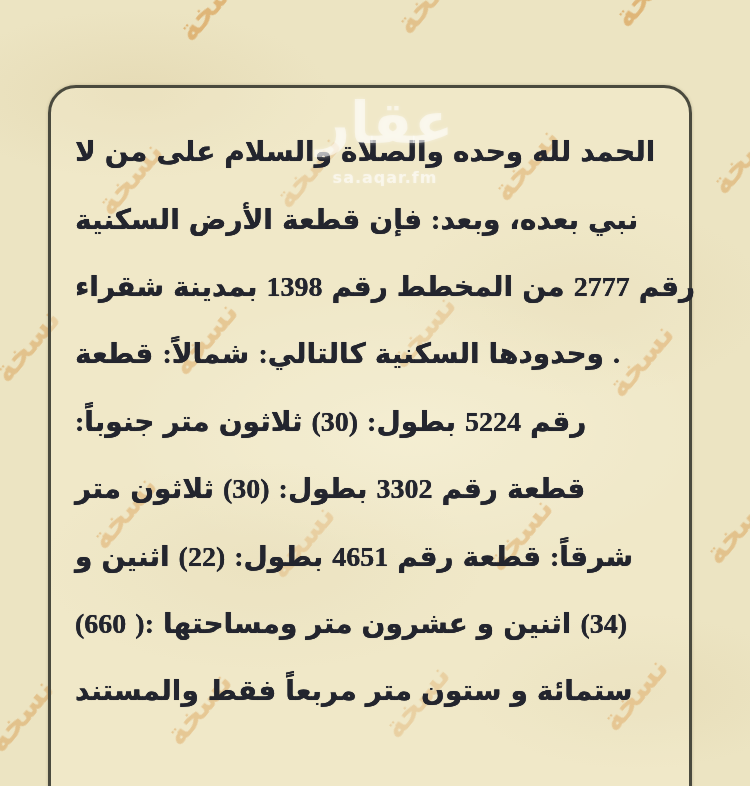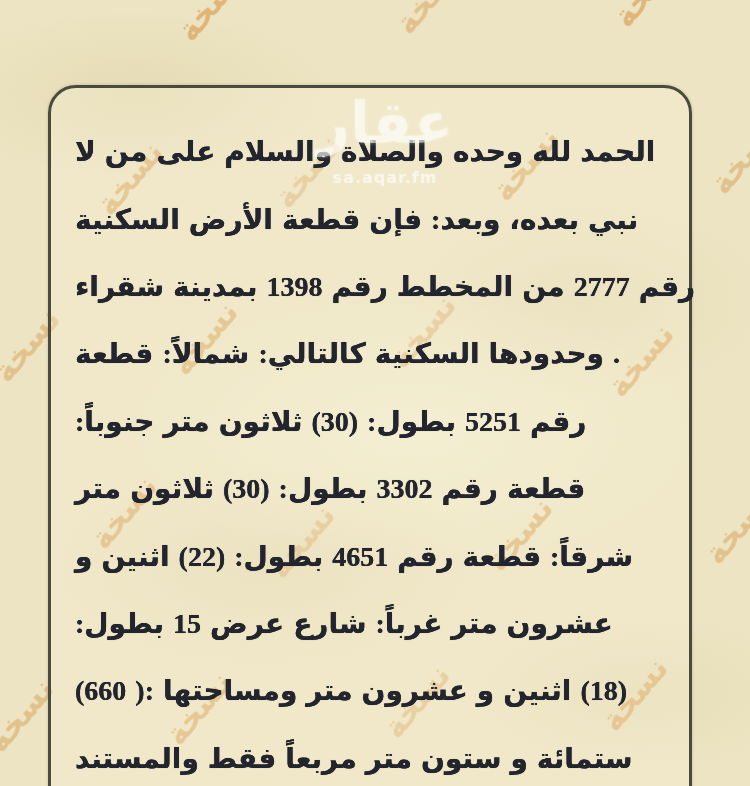--- a/index.html
+++ b/index.html
@@ -119,25 +119,24 @@
       <span class="wm-tile" style="left: 592px; top: 676px; opacity: 0.62;">نسخة</span>
     </div>
 
   <div class="deed-box"></div>
 
   <div class="text-block">
     <div class="deed-line">الحمد لله وحده والصلاة والسلام على من لا</div>
     <div class="deed-line">نبي بعده، وبعد: فإن قطعة الأرض السكنية</div>
     <div class="deed-line">رقم 2777 من المخطط رقم 1398 بمدينة شقراء</div>
     <div class="deed-line">. وحدودها السكنية كالتالي: شمالاً: قطعة</div>
-    <div class="deed-line">رقم 5251 بطول: (30) ثلاثون متر  جنوباً:</div>
+    <div class="deed-line">رقم 5224 بطول: (30) ثلاثون متر  جنوباً:</div>
     <div class="deed-line">قطعة رقم 3302 بطول: (30) ثلاثون متر</div>
     <div class="deed-line">شرقاً: قطعة رقم 4651 بطول: (22) اثنين و</div>
-    <div class="deed-line">عشرون متر  غرباً: شارع عرض 15 بطول:</div>
-    <div class="deed-line">(18) اثنين و عشرون متر  ومساحتها :( 660)</div>
+    <div class="deed-line">(34) اثنين و عشرون متر  ومساحتها :( 660)</div>
     <div class="deed-line">ستمائة و ستون متر مربعاً فقط  والمستند</div>
   </div>
 
   <div class="aqar-mark">
     <div class="aqar-title">عقار</div>
     <div class="aqar-sub">sa.aqar.fm</div>
   </div>
 
 </div>
 

